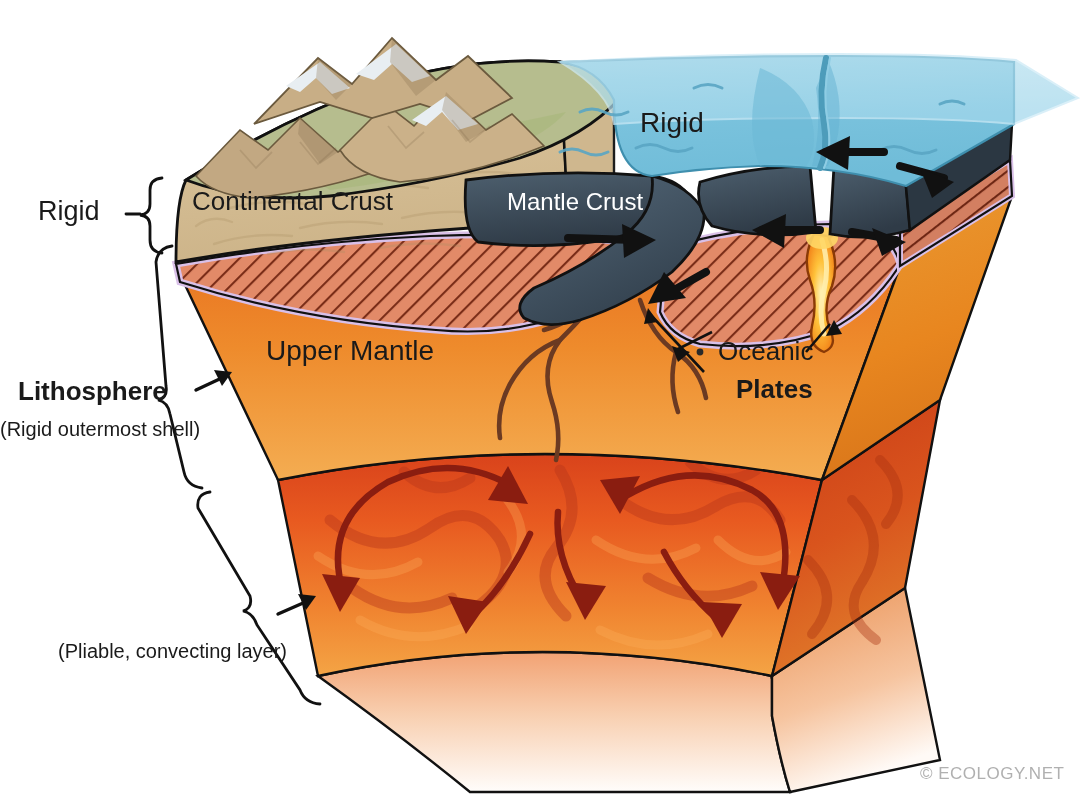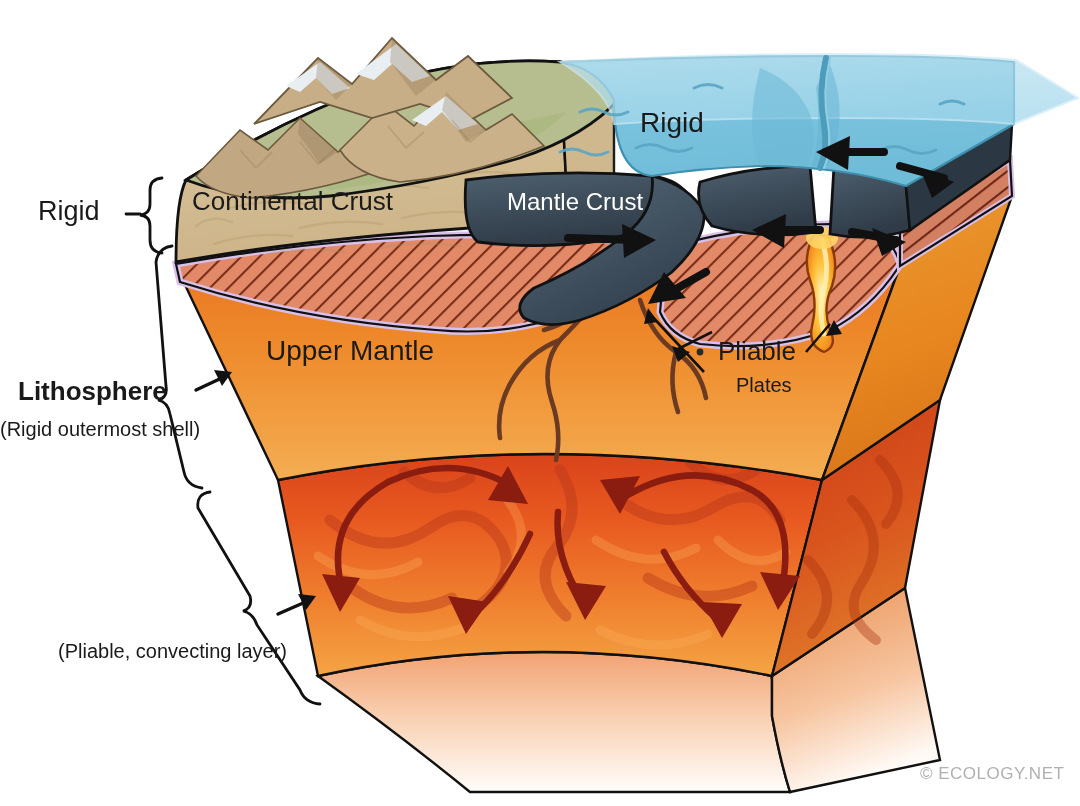--- a/index.html
+++ b/index.html
@@ -17,21 +17,21 @@
   .lbl-crust       { left:38px;  top:196px;  font-size:27px; }
   .lbl-litho       { left:18px;  top:376px;  font-size:26px; font-weight:bold; }
   .lbl-litho-sub   { left:0px;   top:418px;  font-size:20px; }
   .lbl-asth        { left:78px;  top:600px;  font-size:26px; }
   .lbl-asth-sub    { left:58px;  top:640px;  font-size:20px; }
   .lbl-contcrust   { left:192px; top:186px;  font-size:26px; }
   .lbl-ocean       { left:640px; top:107px;  font-size:28px; }
   .lbl-oceancrust  { left:507px; top:188px;  font-size:24px; color:#ffffff; }
   .lbl-upmantle    { left:266px; top:335px;  font-size:28px; }
   .lbl-tect1       { left:718px; top:336px;  font-size:26px; }
-  .lbl-tect2       { left:736px; top:374px;  font-size:20px; }
+  .lbl-tect2       { left:736px; top:374px;  font-size:26px;font-weight:bold; }
   .lbl-wm          { left:920px; top:764px;  font-size:17px; color:#b0b0b0; letter-spacing:.5px; }
 </style>
 </head>
 <body>
 
 <div id="stage">
 
 <svg width="1080" height="806" viewBox="0 0 1080 806">
   <defs>
 
@@ -347,18 +347,18 @@
 
 <div class="lbl lbl-crust">Rigid</div>
 <div class="lbl lbl-litho">Lithosphere</div>
 <div class="lbl lbl-litho-sub">(Rigid outermost shell)</div>
 <div class="lbl lbl-asth-sub">(Pliable, convecting layer)</div>
 
 <div class="lbl lbl-contcrust">Continental Crust</div>
 <div class="lbl lbl-ocean">Rigid</div>
 <div class="lbl lbl-oceancrust">Mantle Crust</div>
 <div class="lbl lbl-upmantle">Upper Mantle</div>
-<div class="lbl lbl-tect1">Pliable</div>
+<div class="lbl lbl-tect1">Oceanic</div>
 <div class="lbl lbl-tect2">Plates</div>
 
 <div class="lbl lbl-wm">© ECOLOGY.NET</div>
 
 </div>
 
 </body></html>

